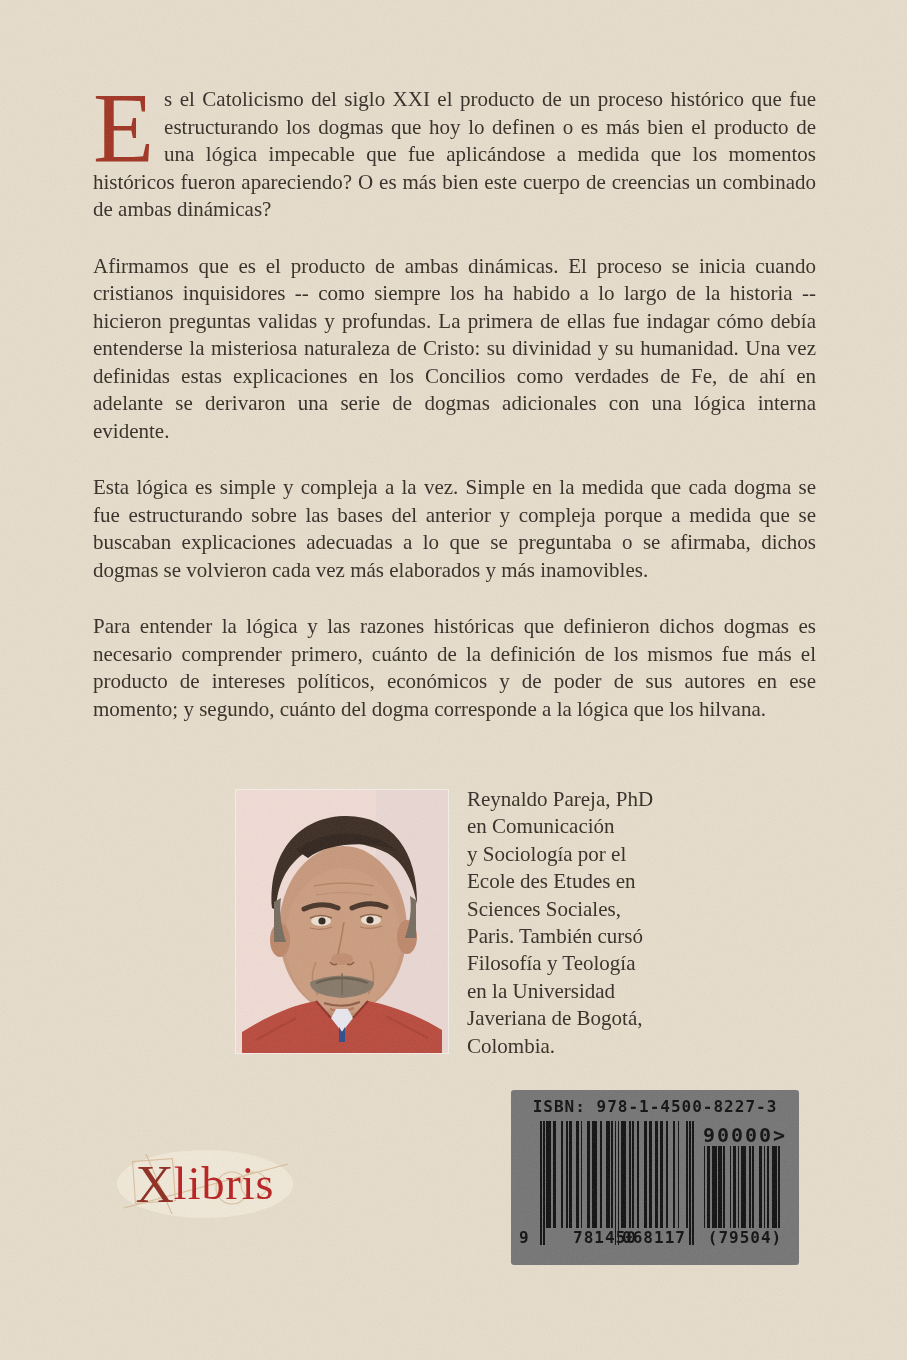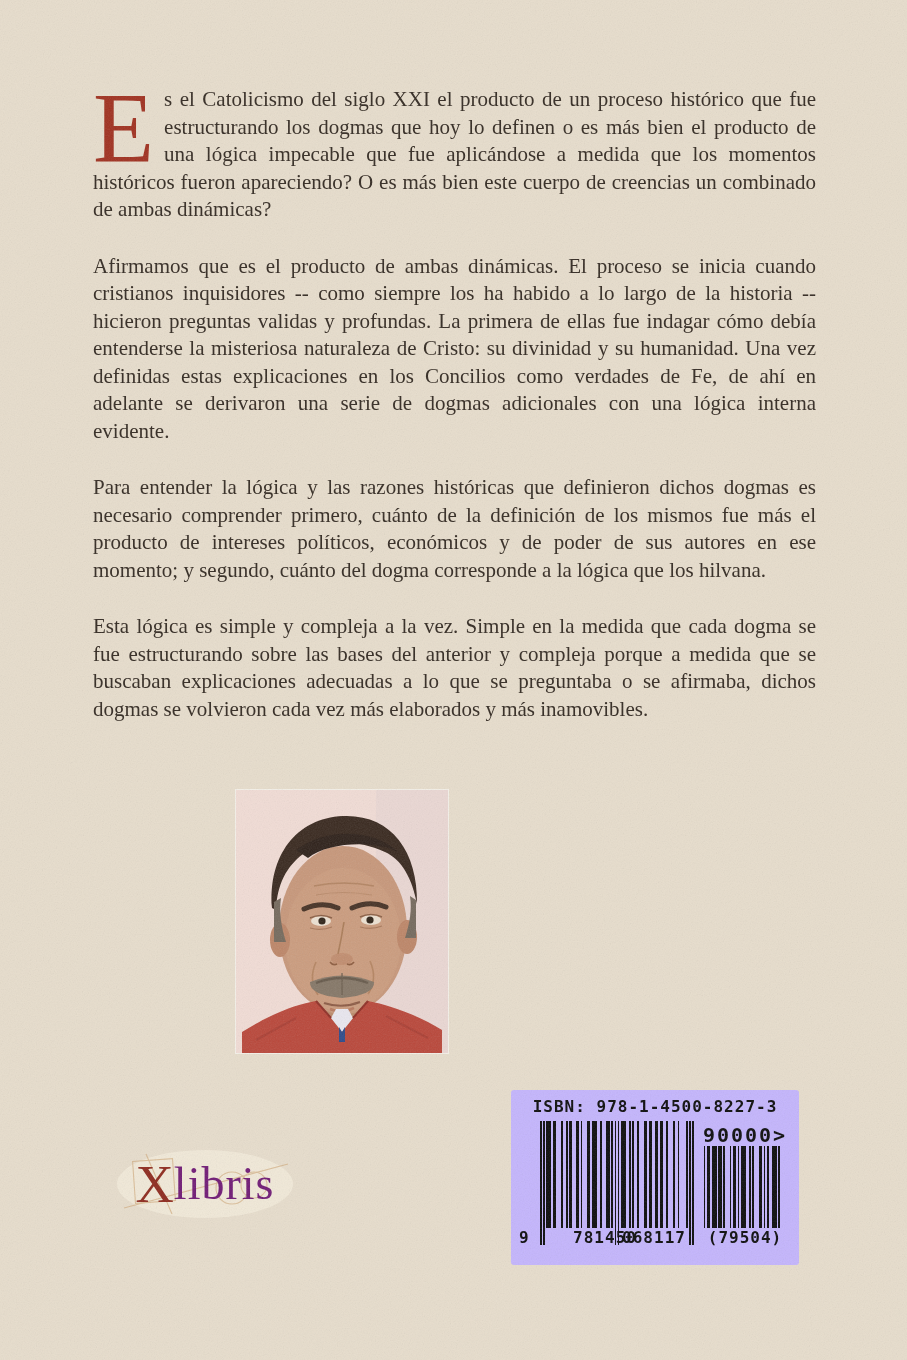--- a/index.html
+++ b/index.html
@@ -43,26 +43,26 @@
   
   .logo{
     position:absolute;left:116px;top:1148px;width:178px;height:72px;z-index:2;
   }
   .logo svg{position:absolute;left:0;top:0;}
   .logo-text{
     position:absolute;left:0;top:0;width:100%;height:100%;
     display:flex;align-items:center;justify-content:center;
   }
   .logo-x{color:#8e2a1e;font-size:53px;line-height:1;}
-  .logo-rest{color:#701a75;font-size:46px;line-height:1;letter-spacing:1px;}
+  .logo-rest{color:#b91c1c;font-size:46px;line-height:1;letter-spacing:1px;}
 
   
   .barcode{
     position:absolute;left:511px;top:1090px;width:288px;height:175px;
-    background:#c4b5fd;border-radius:3px;z-index:2;
+    background:#737373;border-radius:3px;z-index:2;
     font-family:"DejaVu Sans Mono", monospace;color:#0c0c0c;
   }
   .isbn-line{
     position:absolute;left:0;top:7px;width:100%;
     text-align:center;font-size:16px;font-weight:bold;letter-spacing:1px;
   }
   .main-bars{position:absolute;left:29px;top:31px;}
   .addon-top{
     position:absolute;left:186px;top:33px;width:96px;
     text-align:center;font-size:20px;font-weight:bold;letter-spacing:2px;
@@ -76,22 +76,22 @@
   svg rect.bar{fill:#0c0c0c;shape-rendering:crispEdges;}
 </style>
 </head>
 <body>
 
 <div class="page">
 
   <section class="synopsis">
     <p><span class="dropcap">E</span><span>s el Catolicismo del siglo XXI el producto de un proceso histórico que fue estructurando los dogmas que hoy lo definen o es más bien el producto de una lógica impecable que fue aplicándose a medida que los momentos históricos fueron apareciendo? O es más bien este cuerpo de creencias un combinado de ambas dinámicas?</span></p>
     <p>Afirmamos que es el producto de ambas dinámicas. El proceso se inicia  cuando cristianos inquisidores -- como siempre los ha habido a lo largo de la historia -- hicieron preguntas validas y profundas. La primera de ellas fue indagar cómo debía entenderse la misteriosa naturaleza de Cristo: su divinidad y su humanidad. Una vez definidas estas explicaciones en los Concilios como verdades de Fe, de ahí en adelante se derivaron una serie de dogmas adicionales con una lógica interna evidente.</p>
+    <p>Esta lógica es simple y compleja a la vez. Simple en la medida que cada dogma se fue estructurando sobre las bases del anterior y compleja porque a medida que se buscaban explicaciones adecuadas a lo que se preguntaba o se afirmaba, dichos dogmas se volvieron cada vez más elaborados y más inamovibles.</p>
     <p>Para entender la lógica y las razones históricas que definieron dichos dogmas es necesario comprender primero, cuánto de la definición de los mismos fue más el producto de intereses políticos, económicos y de poder de sus autores en ese momento; y segundo, cuánto del dogma corresponde a la lógica que los hilvana.</p>
-    <p>Esta lógica es simple y compleja a la vez. Simple en la medida que cada dogma se fue estructurando sobre las bases del anterior y compleja porque a medida que se buscaban explicaciones adecuadas a lo que se preguntaba o se afirmaba, dichos dogmas se volvieron cada vez más elaborados y más inamovibles.</p>
   </section>
 
   <div class="photo-frame">
     <svg width="212" height="263" viewBox="0 0 212 263">
       <rect x="0" y="0" width="212" height="263" fill="#f1dcd5"></rect>
       <rect x="140" y="0" width="72" height="263" fill="#ead7d3"></rect>
 
       <path d="M82,205 L82,250 L132,250 L132,205 Z" fill="#b98a6b"></path>
       <path d="M82,218 C90,236 124,236 132,218 L132,240 L82,240 Z" fill="#a97a5c"></path>
 
@@ -137,20 +137,30 @@
       <path d="M180,110 L180,148 L169,148 C174,132 176,120 174,106 Z" fill="#756a5d"></path>
 
       <path d="M6,263 L6,242 C38,222 62,214 80,211 L95,228 L106,242 L117,228 L132,211 C152,215 178,223 206,240 L206,263 Z" fill="#b9473a"></path>
       <path d="M95,228 L106,242 L117,228 L112,219 L100,219 Z" fill="#e9e7ef"></path>
       <path d="M103,237 L106,242 L109,237 L109,252 L103,252 Z" fill="#2c4a8a"></path>
       <path d="M80,211 L95,228 M132,211 L117,228" stroke="#8f2f26" stroke-width="2" fill="none"></path>
       <path d="M20,250 L60,228 M150,226 L192,248" stroke="#a03a30" stroke-width="2" fill="none" opacity=".6"></path>
     </svg>
   </div>
 
+  <div class="bio">Reynaldo Pareja, PhD
+en Comunicación
+y Sociología por el
+Ecole des Etudes en
+Sciences Sociales,
+Paris. También cursó
+Filosofía y Teología
+en la Universidad
+Javeriana de Bogotá,
+Colombia.</div>
 
   <div class="logo">
     <svg width="178" height="72" viewBox="0 0 178 72">
       <ellipse cx="89" cy="36" rx="88" ry="34" fill="#f1e9d8"></ellipse>
       <g stroke="#cfa879" fill="none" stroke-width="1.1" opacity=".65">
         <rect x="18" y="12" width="40" height="42" transform="rotate(-4 38 33)"></rect>
         <circle cx="116" cy="40" r="16"></circle>
         <circle cx="138" cy="37" r="13"></circle>
         <path d="M8,60 L172,16"></path>
         <path d="M30,6 L56,66"></path>

